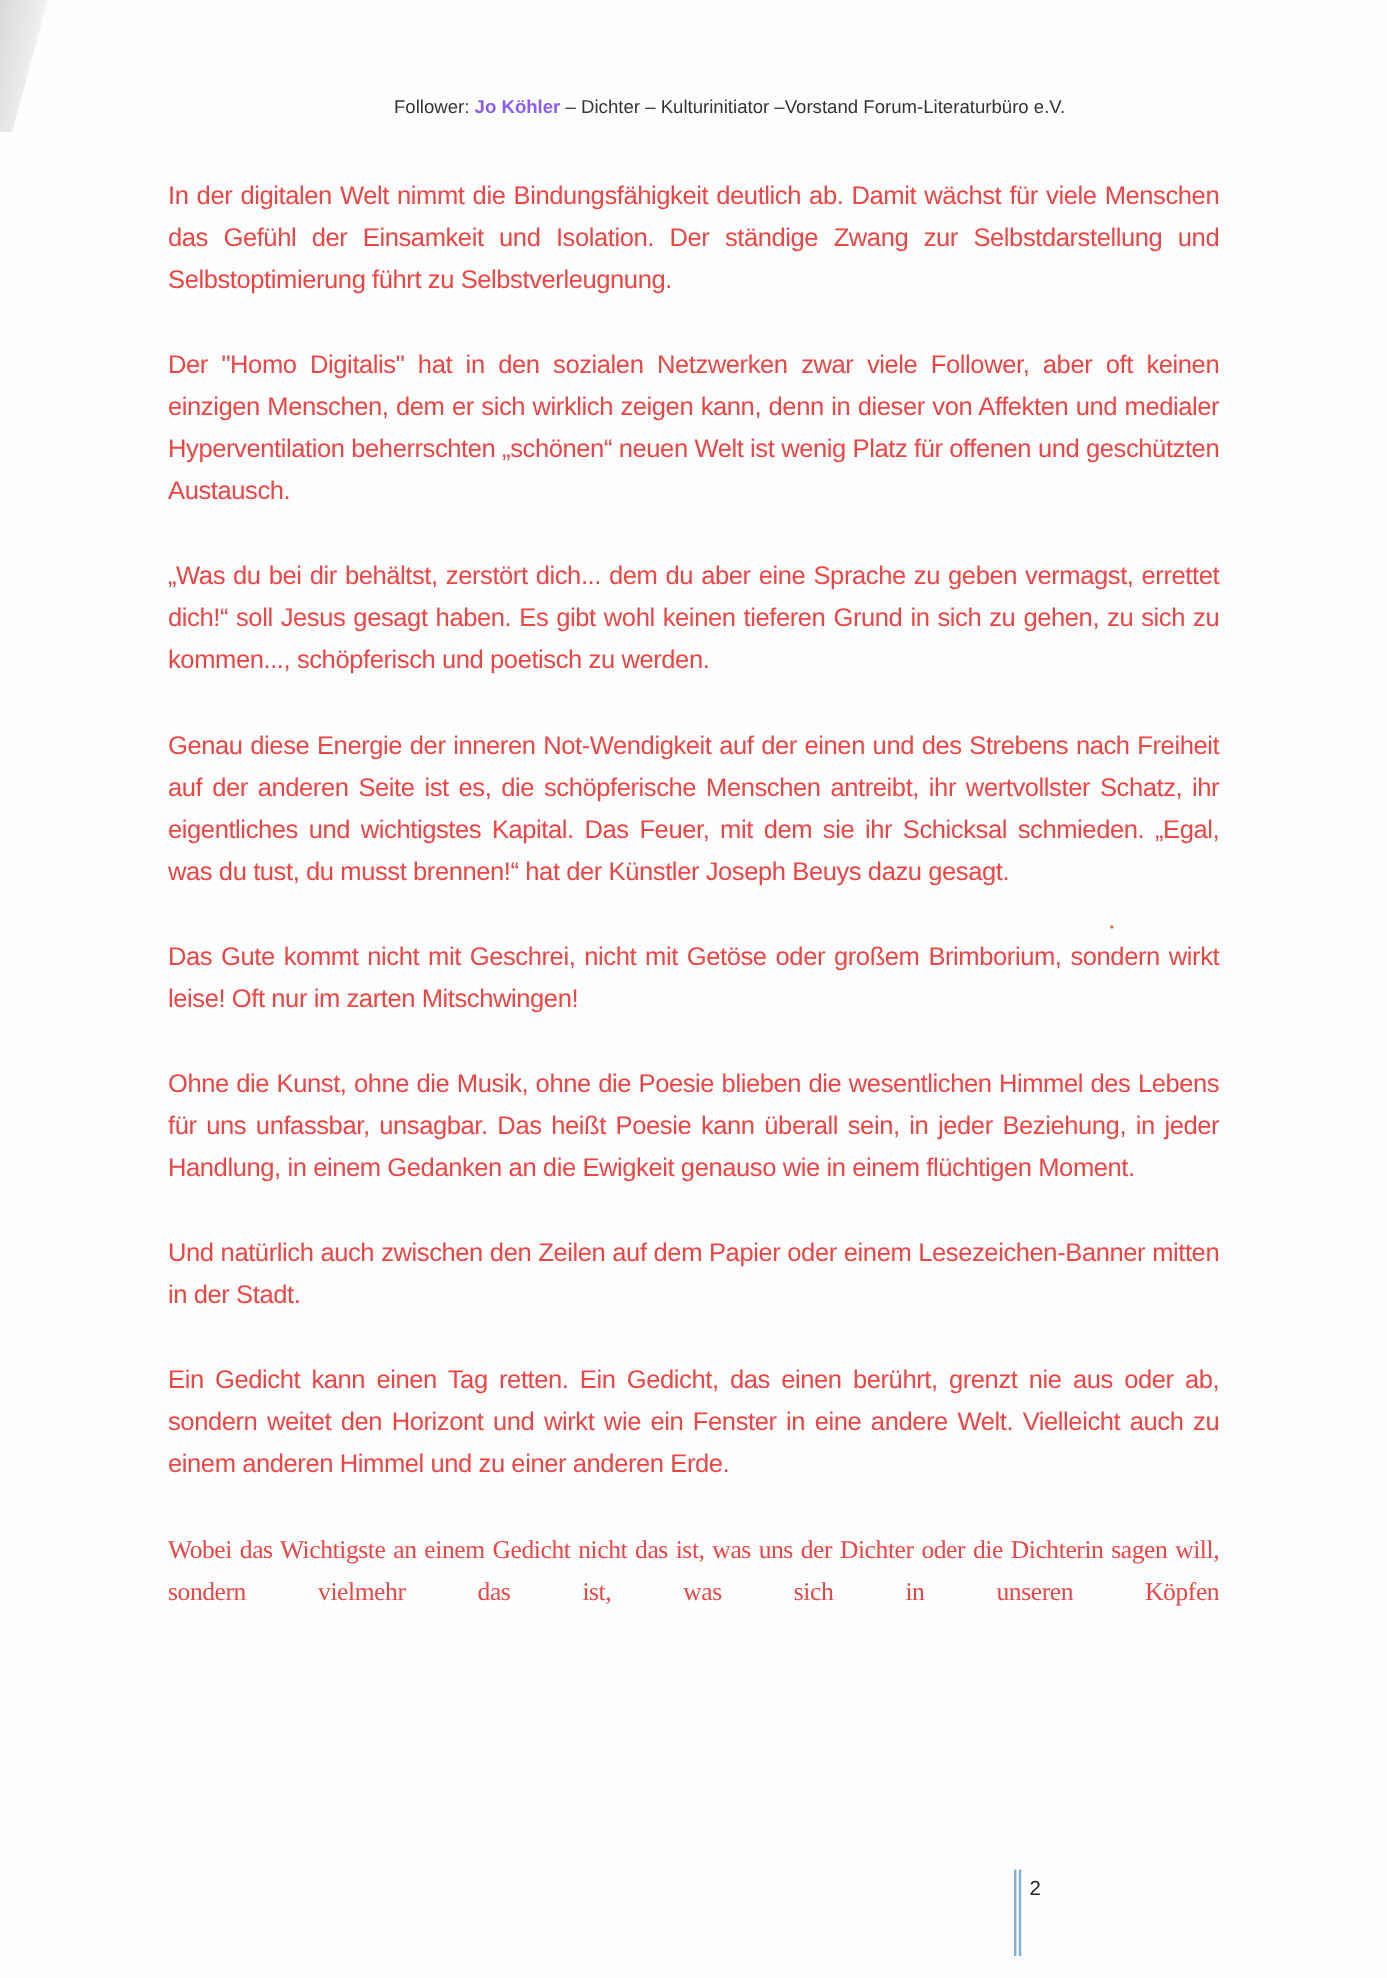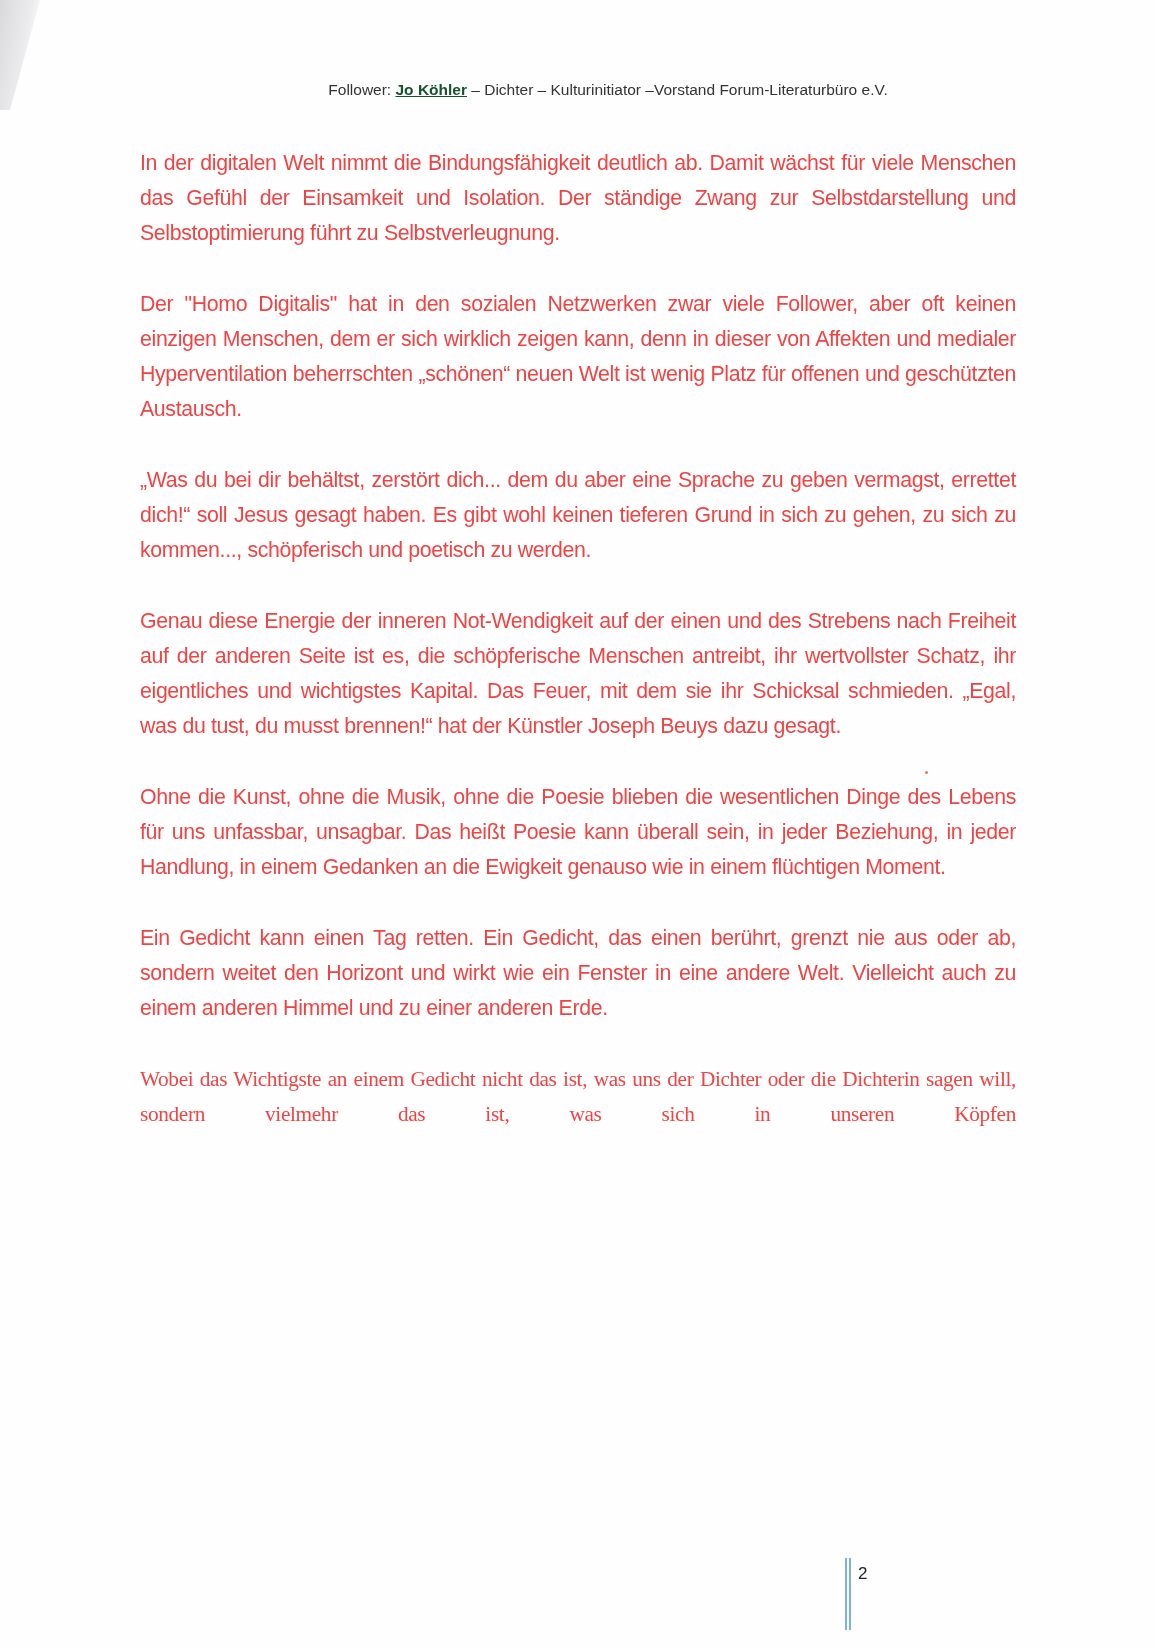--- a/index.html
+++ b/index.html
@@ -12,21 +12,21 @@
   .page-curl {
     position: absolute; left: 0; top: 0; width: 40px; height: 110px;
     background: linear-gradient(100deg, #d9d9dc 0%, #ececee 55%, rgba(255,255,255,0) 80%);
     clip-path: polygon(0 0, 100% 0, 25% 100%, 0 100%);
   }
   .header {
     position: absolute; left: 0; right: 0; top: 78px;
     text-align: center; font-size: 15.5px; line-height: 23px; color: #333;
     padding-left: 60px;
   }
-  .header b { font-weight: bold; color: #14532d; text-decoration: underline; }
+  .header b { font-weight: bold; color: #8b5cf6; }
   .body-text {
     position: absolute; left: 140px; top: 146px; width: 876px;
     font-size: 21.3px; line-height: 35px; letter-spacing: -0.35px;
     color: #ef4444;
   }
   .para { margin: 0 0 36px 0; }
   .para.justify { text-align: justify; text-align-last: left; }
   .footer {
     position: absolute; left: 845px; top: 1558px; height: 72px; width: 6px;
     border-left: 2px solid #7fb0d6; border-right: 2px solid #7fb0d6;
@@ -48,21 +48,23 @@
 
 <div class="header">
   <div><span>Follower: </span><b>Jo Köhler</b><span> – Dichter – Kulturinitiator –Vorstand Forum-Literaturbüro e.V.</span></div>
 </div>
 
 <div class="body-text">
   <p class="para justify">In der digitalen Welt nimmt die Bindungsfähigkeit deutlich ab. Damit wächst für viele Menschen das Gefühl der Einsamkeit und Isolation. Der ständige Zwang zur Selbstdarstellung und Selbstoptimierung führt zu Selbstverleugnung.</p>
   <p class="para justify">Der "Homo Digitalis" hat in den sozialen Netzwerken zwar viele Follower, aber oft keinen einzigen Menschen, dem er sich wirklich zeigen kann, denn in dieser von Affekten und medialer Hyperventilation beherrschten „schönen“ neuen Welt ist wenig Platz für offenen und geschützten Austausch.</p>
   <p class="para justify">„Was du bei dir behältst, zerstört dich... dem du aber eine Sprache zu geben vermagst, errettet dich!“ soll Jesus gesagt haben. Es gibt wohl keinen tieferen Grund in sich zu gehen, zu sich zu kommen..., schöpferisch und poetisch zu werden.</p>
   <p class="para justify">Genau diese Energie der inneren Not-Wendigkeit auf der einen und des Strebens nach Freiheit auf der anderen Seite ist es, die schöpferische Menschen antreibt, ihr wertvollster Schatz, ihr eigentliches und wichtigstes Kapital. Das Feuer, mit dem sie ihr Schicksal schmieden. „Egal, was du tust, du musst brennen!“ hat der Künstler Joseph Beuys dazu gesagt.</p>
-  <p class="para justify">Ohne die Kunst, ohne die Musik, ohne die Poesie blieben die wesentlichen Dinge des Lebens für uns unfassbar, unsagbar. Das heißt Poesie kann überall sein, in jeder Beziehung, in jeder Handlung, in einem Gedanken an die Ewigkeit genauso wie in einem flüchtigen Moment.</p>
+  <p class="para justify">Das Gute kommt nicht mit Geschrei, nicht mit Getöse oder großem Brimborium, sondern wirkt leise! Oft nur im zarten Mitschwingen!</p>
+  <p class="para justify">Ohne die Kunst, ohne die Musik, ohne die Poesie blieben die wesentlichen Himmel des Lebens für uns unfassbar, unsagbar. Das heißt Poesie kann überall sein, in jeder Beziehung, in jeder Handlung, in einem Gedanken an die Ewigkeit genauso wie in einem flüchtigen Moment.</p>
+  <p class="para justify">Und natürlich auch zwischen den Zeilen auf dem Papier oder einem Lesezeichen-Banner mitten in der Stadt.</p>
   <p class="para justify">Ein Gedicht kann einen Tag retten. Ein Gedicht, das einen berührt, grenzt nie aus oder ab, sondern weitet den Horizont und wirkt wie ein Fenster in eine andere Welt. Vielleicht auch zu einem anderen Himmel und zu einer anderen Erde.</p>
   <p class="para justify" style="text-align-last: justify; font-family: Liberation Serif, serif;">Wobei das Wichtigste an einem Gedicht nicht das ist, was uns der Dichter oder die Dichterin sagen will, sondern vielmehr das ist, was sich in unseren Köpfen</p>
 </div>
 
 <div class="speck"></div>
 
 <div class="footer"></div>
 <div class="page-number">2</div>
 
 </body></html>

